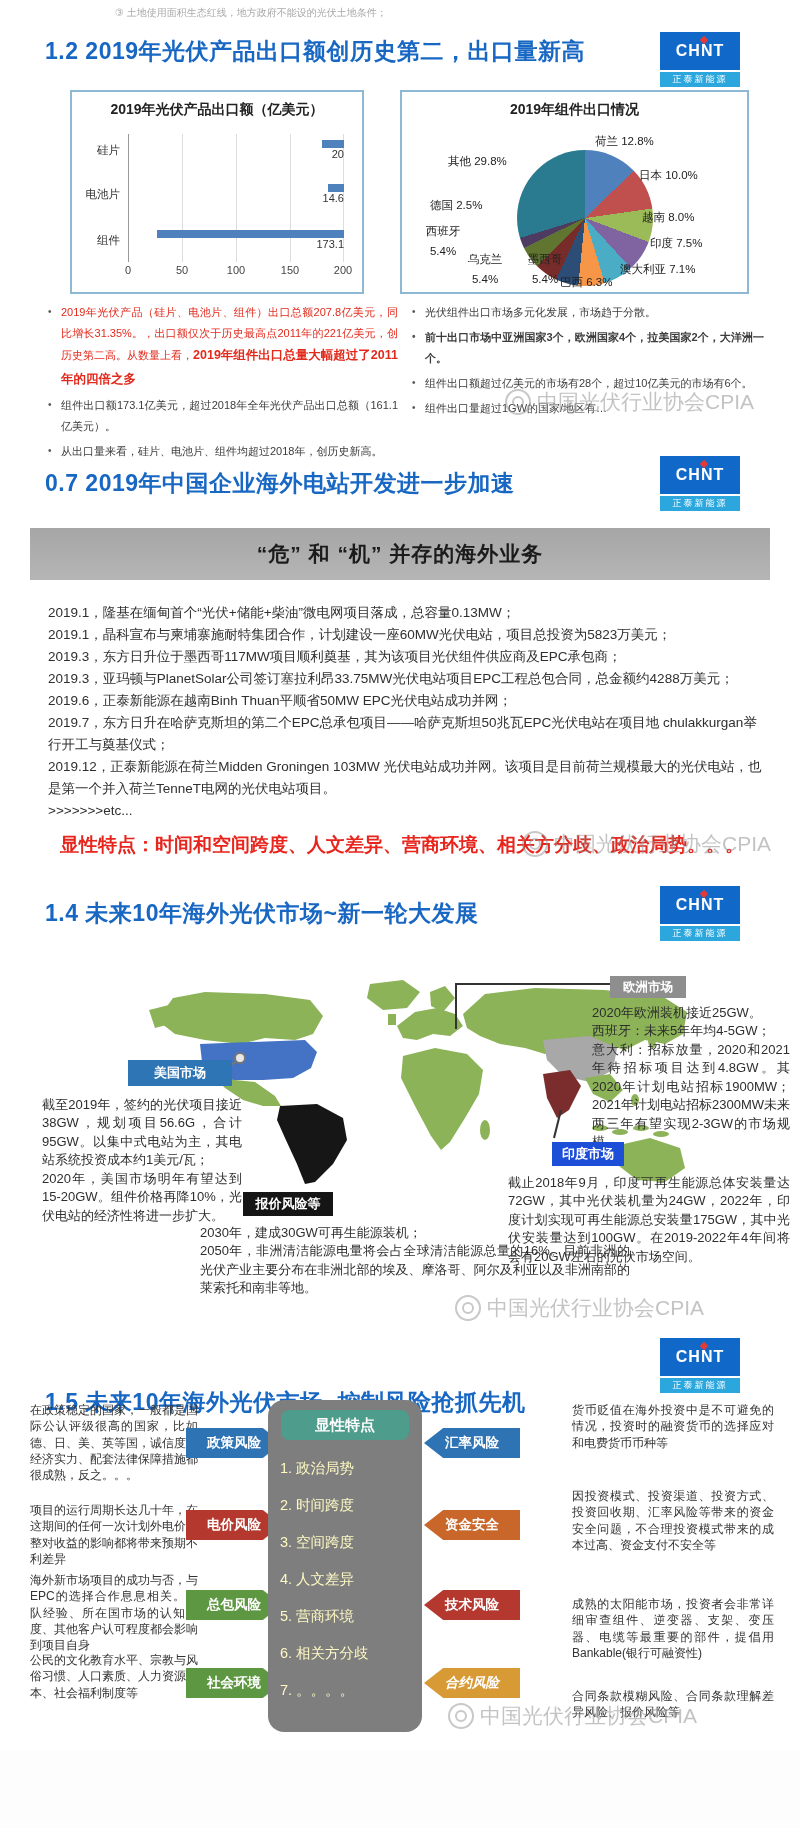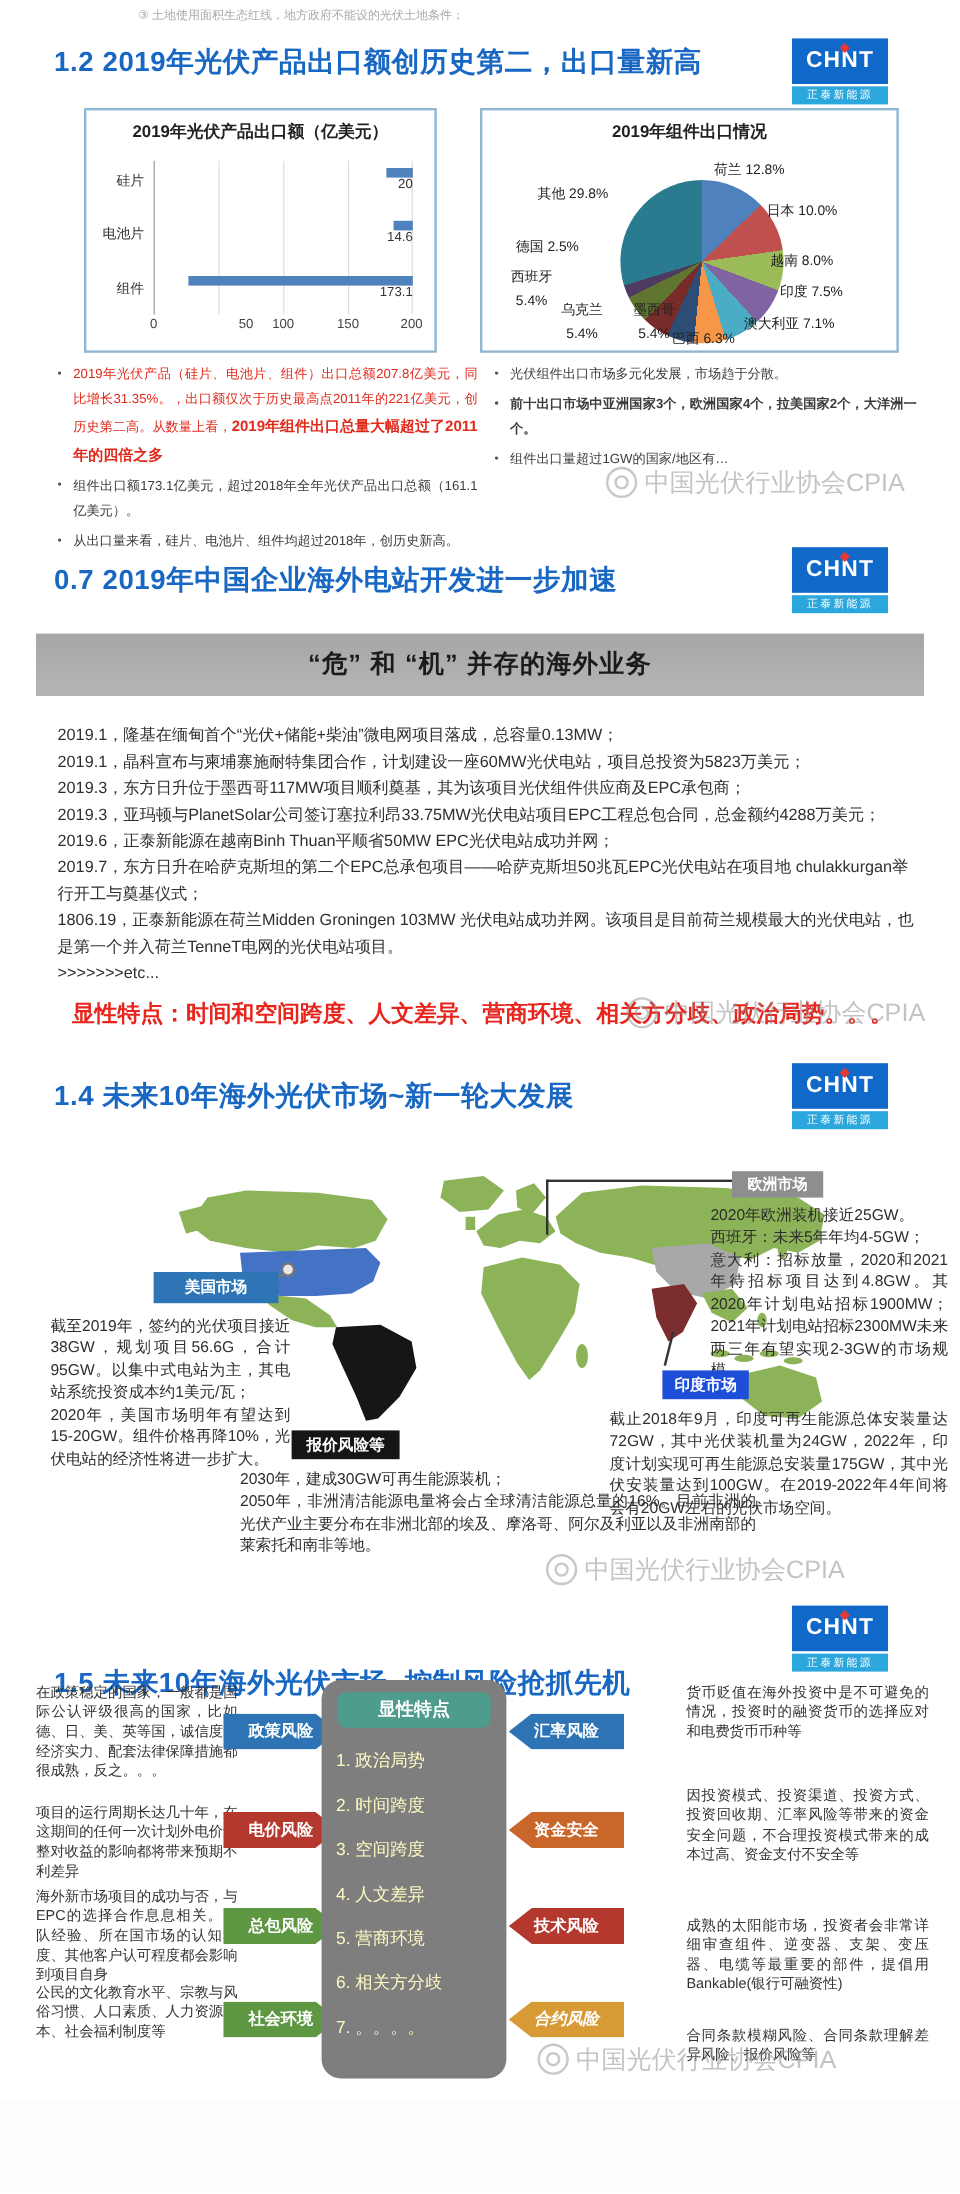--- a/index.html
+++ b/index.html
@@ -4,21 +4,21 @@
 <style>
   html,body{margin:0;padding:0;}
   body{width:800px;height:1828px;position:relative;background:#fff;
        font-family:"Liberation Sans","DejaVu Sans",sans-serif;color:#333;overflow:hidden;}
   .abs{position:absolute;}
   
   .sec-title{position:absolute;color:#1767C3;font-weight:bold;font-size:23px;letter-spacing:0.5px;white-space:nowrap;}
   .top-strip{position:absolute;left:115px;top:6px;font-size:10px;color:#a9a9a9;filter:blur(.4px);}
   
   .logo{position:absolute;width:80px;}
-  .logo-top{position:relative;background:#1069C9;color:#fff;font-weight:bold;font-size:19px;
+  .logo-top{position:relative;background:#1069C9;color:#fff;font-weight:bold;font-size:16px;
             text-align:center;height:38px;line-height:38px;letter-spacing:1px;}
   .logo-spark{position:absolute;left:41px;top:5px;width:6px;height:6px;background:#E53935;transform:rotate(45deg);}
   .logo-sub{background:#2BA7DE;color:#fff;font-size:9px;text-align:center;height:15px;line-height:15px;
             letter-spacing:2px;margin-top:2px;white-space:nowrap;overflow:hidden;}
   
   .chart-box{position:absolute;border:2px solid #8FB8D4;background:#fff;}
   .chart-title{text-align:center;font-weight:bold;font-size:14px;color:#222;margin-top:9px;}
   .bar-area{position:absolute;left:0;top:0;width:100%;height:100%;}
   .cat-label{position:absolute;left:0;width:48px;text-align:right;font-size:11.5px;color:#333;}
   .bar-row{position:absolute;left:56px;width:216px;height:20px;display:flex;align-items:flex-end;flex-direction:column;}
@@ -100,21 +100,21 @@
     <div class="bar-row" style="top:92px;">
       <div class="bar-fill" style="width: 7.3%; background: rgb(79, 129, 189);"></div>
       <span class="bar-val">14.6</span>
     </div>
     <div class="bar-row" style="top:138px;">
       <div class="bar-fill" style="width: 86.55%; background: rgb(79, 129, 189);"></div>
       <span class="bar-val">173.1</span>
     </div>
 
     <span class="tick" style="left:56px;">0</span>
-    <span class="tick" style="left:110px;margin-left:23px;">50</span>
+    <span class="tick" style="left:110px;">50</span>
     <span class="tick" style="left:164px;">100</span>
     <span class="tick" style="left:218px;">150</span>
     <span class="tick" style="left:271px;">200</span>
   </div>
 </div>
 
 <div class="chart-box" style="left:400px;top:90px;width:345px;height:200px;">
   <div class="chart-title">2019年组件出口情况</div>
   <div class="pie" style="background: conic-gradient(rgb(79, 129, 189) 0deg, rgb(79, 129, 189) 45.99deg, rgb(192, 80, 77) 45.99deg, rgb(192, 80, 77) 81.92deg, rgb(155, 187, 89) 81.92deg, rgb(155, 187, 89) 110.66deg, rgb(128, 100, 162) 110.66deg, rgb(128, 100, 162) 137.6deg, rgb(75, 172, 198) 137.6deg, rgb(75, 172, 198) 163.11deg, rgb(247, 150, 70) 163.11deg, rgb(247, 150, 70) 185.75deg, rgb(44, 77, 117) 185.75deg, rgb(44, 77, 117) 205.15deg, rgb(119, 44, 42) 205.15deg, rgb(119, 44, 42) 224.55deg, rgb(95, 117, 48) 224.55deg, rgb(95, 117, 48) 243.95deg, rgb(77, 59, 98) 243.95deg, rgb(77, 59, 98) 252.93deg, rgb(42, 123, 143) 252.93deg, rgb(42, 123, 143) 360deg);"></div>
   <span class="pie-label" style="left:193px;top:42px;">荷兰 12.8%</span>
@@ -132,20 +132,21 @@
 
 <div class="bullets" style="left:48px;top:302px;width:350px;">
   <div class="bullet"><span class="red">2019年光伏产品（硅片、电池片、组件）出口总额207.8亿美元，同比增长31.35%。，出口额仅次于历史最高点2011年的221亿美元，创历史第二高。从数量上看，</span><span class="red-bold">2019年组件出口总量大幅超过了2011年的四倍之多</span></div>
   <div class="bullet">组件出口额173.1亿美元，超过2018年全年光伏产品出口总额（161.1亿美元）。</div>
   <div class="bullet">从出口量来看，硅片、电池片、组件均超过2018年，创历史新高。</div>
 </div>
 
 <div class="bullets" style="left:412px;top:302px;width:352px;">
   <div class="bullet">光伏组件出口市场多元化发展，市场趋于分散。</div>
   <div class="bullet bold">前十出口市场中亚洲国家3个，欧洲国家4个，拉美国家2个，大洋洲一个。</div>
+  <div class="bullet">组件出口额超过亿美元的市场有28个，超过10亿美元的市场有6个。</div>
   <div class="bullet">组件出口量超过1GW的国家/地区有…</div>
 </div>
 <div class="wm" style="left:505px;top:388px;">
   <span class="wm-circle"></span>
   <span>中国光伏行业协会CPIA</span>
 </div>
 
 <div class="sec-title" style="left:45px;top:468px;">0.7 2019年中国企业海外电站开发进一步加速</div>
 <div class="logo" style="left:660px;top:456px;">
   <div class="logo-top">
@@ -155,21 +156,21 @@
   <div class="logo-sub">正泰新能源</div>
 </div>
 <div class="banner">“危” 和 “机” 并存的海外业务</div>
 <div class="timeline">
   <div>2019.1，隆基在缅甸首个“光伏+储能+柴油”微电网项目落成，总容量0.13MW；</div>
   <div>2019.1，晶科宣布与柬埔寨施耐特集团合作，计划建设一座60MW光伏电站，项目总投资为5823万美元；</div>
   <div>2019.3，东方日升位于墨西哥117MW项目顺利奠基，其为该项目光伏组件供应商及EPC承包商；</div>
   <div>2019.3，亚玛顿与PlanetSolar公司签订塞拉利昂33.75MW光伏电站项目EPC工程总包合同，总金额约4288万美元；</div>
   <div>2019.6，正泰新能源在越南Binh Thuan平顺省50MW  EPC光伏电站成功并网；</div>
   <div>2019.7，东方日升在哈萨克斯坦的第二个EPC总承包项目——哈萨克斯坦50兆瓦EPC光伏电站在项目地 chulakkurgan举行开工与奠基仪式；</div>
-  <div>1806.19，正泰新能源在荷兰Midden  Groningen  103MW 光伏电站成功并网。该项目是目前荷兰规模最大的光伏电站，也是第一个并入荷兰TenneT电网的光伏电站项目。</div>
+  <div>2019.12，正泰新能源在荷兰Midden  Groningen  103MW 光伏电站成功并网。该项目是目前荷兰规模最大的光伏电站，也是第一个并入荷兰TenneT电网的光伏电站项目。</div>
   <div>&gt;&gt;&gt;&gt;&gt;&gt;&gt;etc...</div>
 </div>
 <div class="highlight">显性特点：时间和空间跨度、人文差异、营商环境、相关方分歧、政治局势。。。</div>
 <div class="wm" style="left:522px;top:830px;">
   <span class="wm-circle"></span>
   <span>中国光伏行业协会CPIA</span>
 </div>
 
 <div class="sec-title" style="left:45px;top:898px;">1.4 未来10年海外光伏市场~新一轮大发展</div>
 <div class="logo" style="left:660px;top:886px;">

